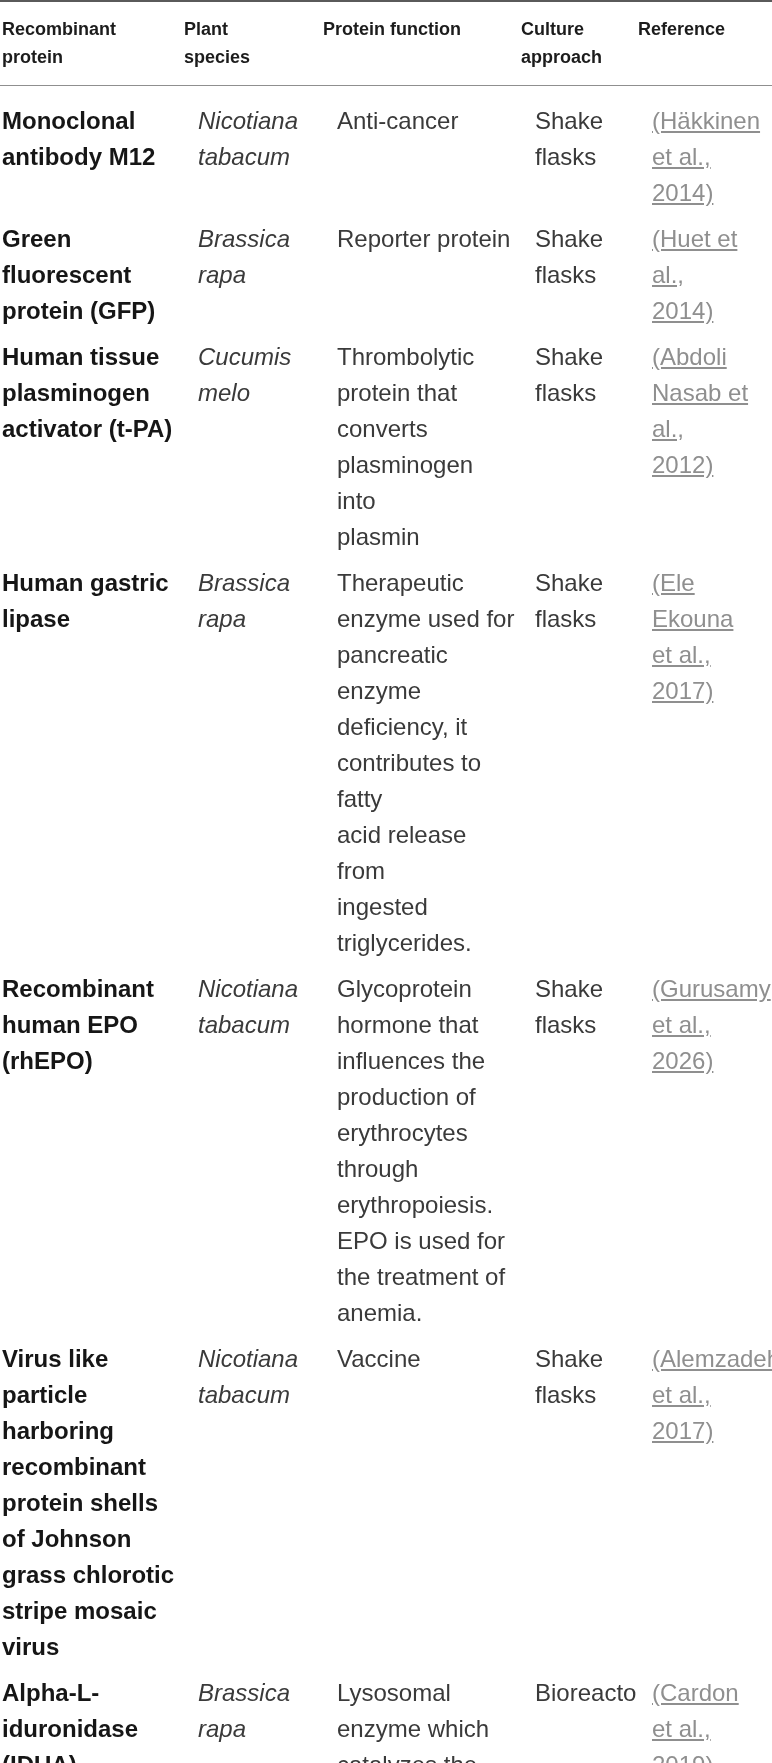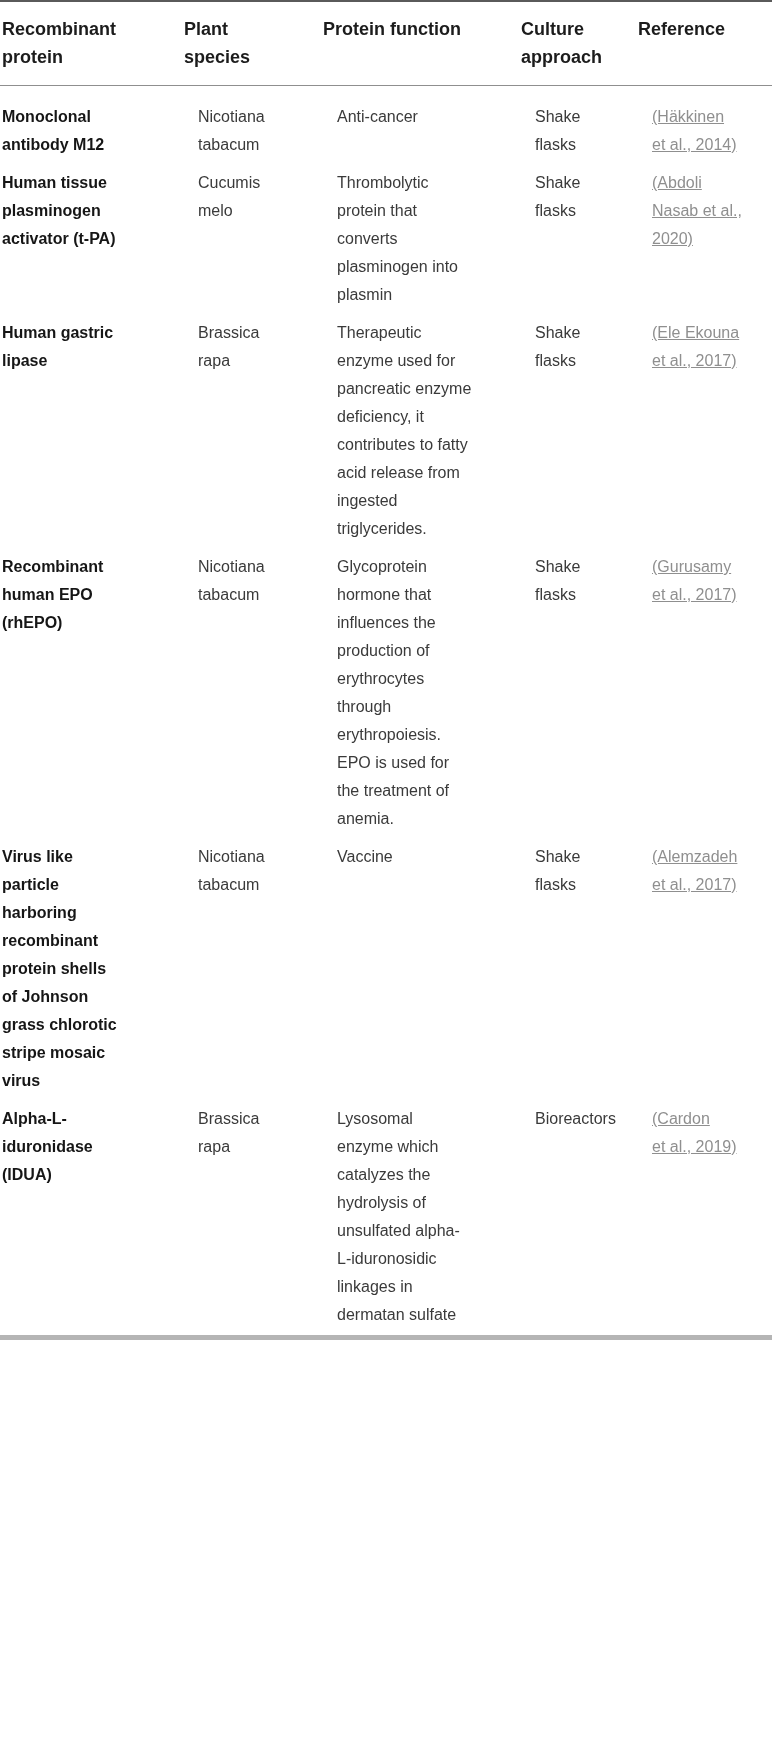--- a/index.html
+++ b/index.html
@@ -34,37 +34,37 @@
     vertical-align: top;
     padding: 13px 2px 14px 0;
     border-bottom: 1px solid #8f8f8f;
     white-space: pre-line;
   }
   th.first {
     text-align: left;
     padding-left: 2px;
   }
   td {
-    font-size: 16px;
-    line-height: 28px;
+    font-size: 24px;
+    line-height: 36px;
     color: #3a3a3a;
     vertical-align: top;
     padding: 10px 4px 0 14px;
     white-space: pre-line;
     overflow: hidden;
   }
   tbody tr:first-child td { padding-top: 17px; }
   tbody tr:last-child td { padding-bottom: 6px; }
 
   td.protein {
     font-weight: bold;
     color: #161616;
     padding-left: 2px;
   }
-  td.species { }
+  td.species { font-style: italic; }
   td.reference { color: #8f8f8f; text-decoration: underline; }
 </style>
 </head>
 <body>
 
 <div class="page">
   <table class="paper-table">
     <colgroup>
       <col class="c1">
         <col class="c2">
@@ -90,35 +90,47 @@
 antibody M12</td>
         <td class="species">Nicotiana
 tabacum</td>
         <td class="func">Anti-cancer</td>
         <td class="culture">Shake
 flasks</td>
         <td class="reference">(Häkkinen
 et al., 2014)</td>
       </tr>
       <tr>
+        <td class="protein">Green
+fluorescent
+protein (GFP)</td>
+        <td class="species">Brassica
+rapa</td>
+        <td class="func">Reporter protein</td>
+        <td class="culture">Shake
+flasks</td>
+        <td class="reference">(Huet et al.,
+2014)</td>
+      </tr>
+      <tr>
         <td class="protein">Human tissue
 plasminogen
 activator (t-PA)</td>
         <td class="species">Cucumis
 melo</td>
         <td class="func">Thrombolytic
 protein that
 converts
 plasminogen into
 plasmin</td>
         <td class="culture">Shake
 flasks</td>
         <td class="reference">(Abdoli
 Nasab et al.,
-2020)</td>
+2012)</td>
       </tr>
       <tr>
         <td class="protein">Human gastric
 lipase</td>
         <td class="species">Brassica
 rapa</td>
         <td class="func">Therapeutic
 enzyme used for
 pancreatic enzyme
 deficiency, it
@@ -143,21 +155,21 @@
 production of
 erythrocytes
 through
 erythropoiesis.
 EPO is used for
 the treatment of
 anemia.</td>
         <td class="culture">Shake
 flasks</td>
         <td class="reference">(Gurusamy
-et al., 2017)</td>
+et al., 2026)</td>
       </tr>
       <tr>
         <td class="protein">Virus like
 particle
 harboring
 recombinant
 protein shells
 of Johnson
 grass chlorotic
 stripe mosaic

